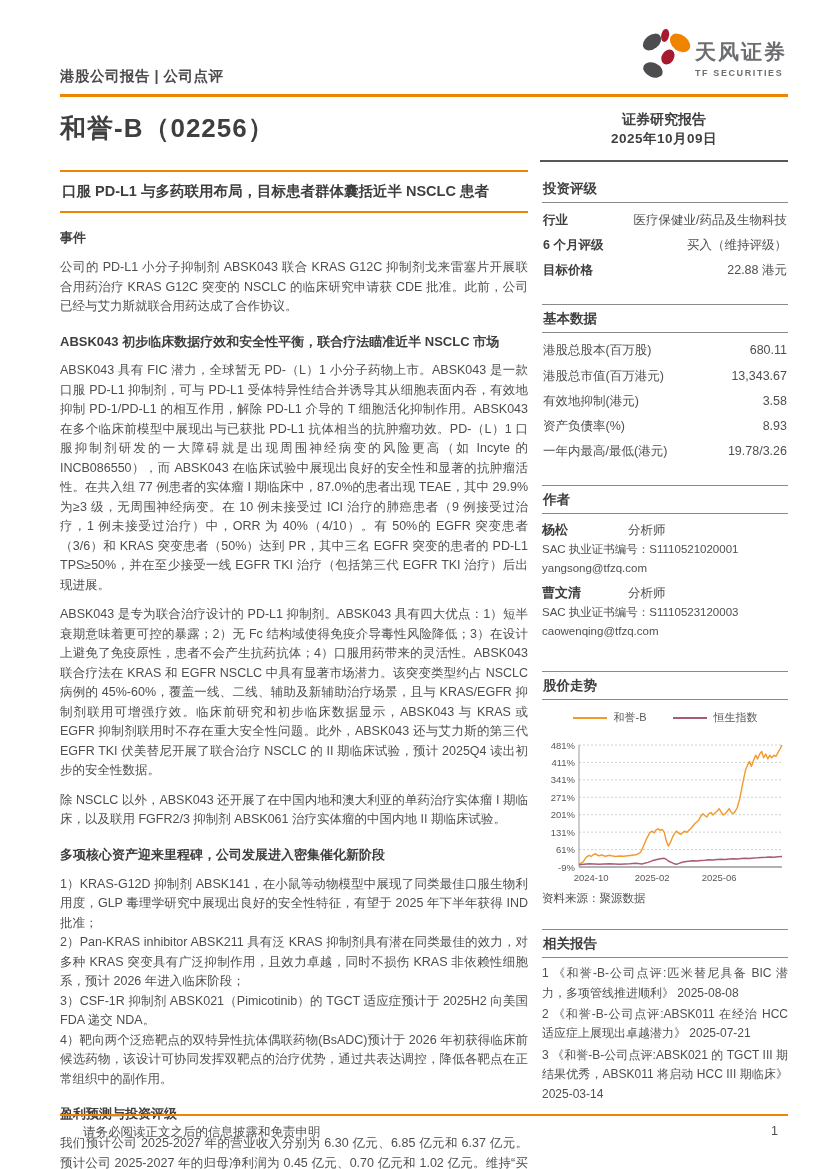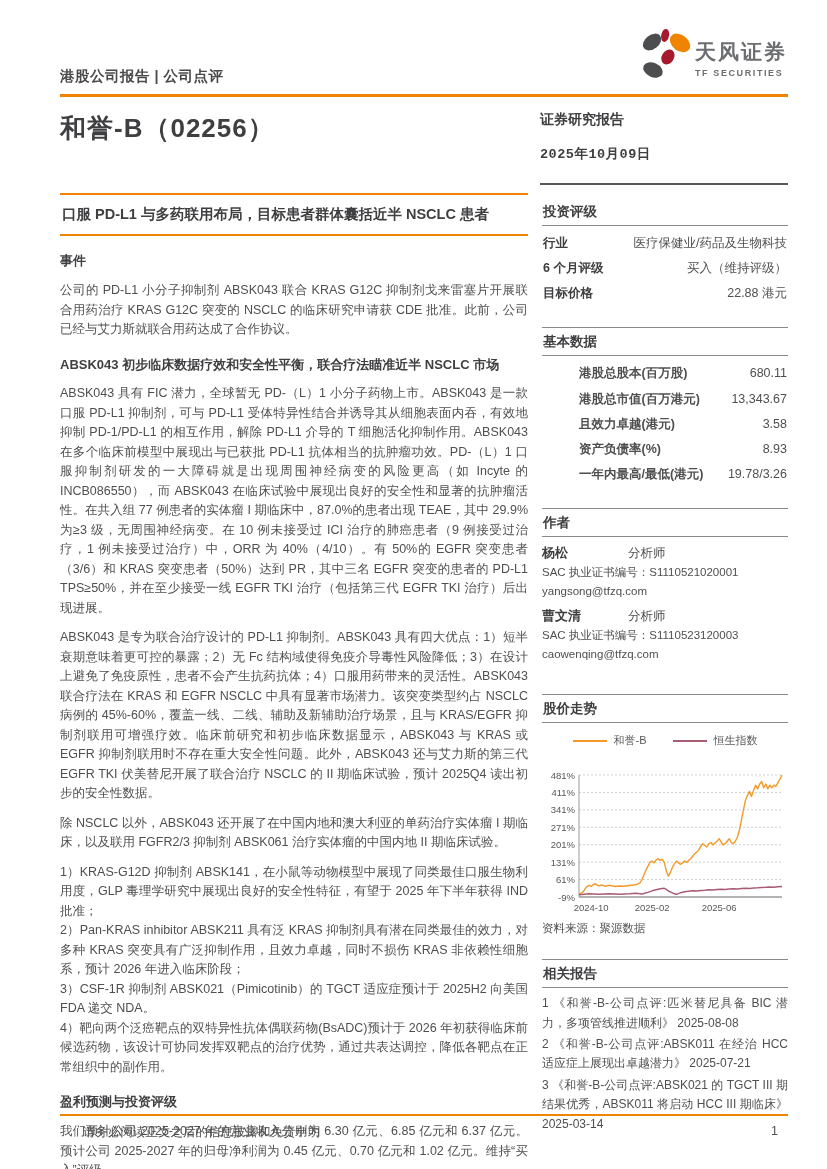--- a/index.html
+++ b/index.html
@@ -14,52 +14,52 @@
     padding:28px 40px 6px 60px; }
   .category { font-size:14.5px; font-weight:bold; color:#4a4a4c; letter-spacing:.5px; padding-bottom:2px;}
   .brand { display:flex; align-items:center; }
   .brand-text .cn { font-size:21px; font-weight:bold; color:#6d6e71; letter-spacing:2px; }
   .brand-text .en { font-size:9px; color:#6d6e71; letter-spacing:1.6px; margin-top:2px; font-weight:bold;}
   .rule-orange { height:3px; background:#f08300; margin:0 39px 0 60px; }
   
   .title-row { display:flex; justify-content:space-between; align-items:flex-start;
     padding:14px 39px 0 60px; }
   .doc-title { font-size:26px; font-weight:bold; color:#3f3f41; letter-spacing:1px; }
-  .report-meta { width:248px; text-align:left; padding-bottom:20px; border-bottom:2px solid #595757;}
+  .report-meta { width:248px; text-align:center; padding-bottom:12px; border-bottom:2px solid #595757;}
   .report-type { font-size:14px; font-weight:bold; color:#3f3f41; }
-  .report-date { font-size:13.5px; font-weight:bold; color:#3f3f41; margin-top:16px; letter-spacing:.5px;font-family:Liberation Mono, monospace;}
+  .report-date { font-size:13.5px; font-weight:bold; color:#3f3f41; margin-top:1px; letter-spacing:.5px;}
   
   .content { display:flex; padding:6px 39px 0 60px; gap:14px; }
   .main { width:468px; }
   .sidebar { width:246px; }
   
   .subtitle-block { border-top:2.5px solid #f08300; border-bottom:2.5px solid #f08300;
     padding:9px 2px 10px 2px; margin-top:2px;}
   .subtitle-block h2 { font-size:14.5px; font-weight:bold; color:#3f3f41; line-height:1.4; }
   .main h3 { font-size:13px; font-weight:bold; color:#3f3f41; margin:16px 0 10px 0; line-height:1.45;}
   .main p { font-size:12.5px; line-height:1.56; text-align:justify; color:#4f4f4f; margin-bottom:10px;}
   .main p.tight { margin-bottom:0; }
   
   .side-sec { border-top:1.5px solid #8a8a8a; margin-top:15px; }
   .side-sec:first-child { margin-top:7px; border-top:none; }
   .side-sec h4 { font-size:13.5px; font-weight:bold; color:#3f3f41; padding:5px 1px 4px 1px;
     border-bottom:1.5px solid #8a8a8a; }
   .kv { display:flex; font-size:12.5px; padding:5px 1px 2px 1px; line-height:1.45;}
   .kv .k { font-weight:bold; color:#3f3f41; white-space:nowrap; }
   .kv .v { flex:1; text-align:right; color:#4f4f4f; }
-  .kv.plain .k { font-weight:bold; color:#4f4f4f;margin-left:36px; }
+  .kv.plain .k { font-weight:normal; color:#4f4f4f; }
   .rating-rows, .basic-rows { padding:3px 0 8px 0; }
   .authors { padding:6px 0 10px 0; }
   .author { margin-bottom:7px; }
   .author .nm { font-size:13px; font-weight:bold; color:#3f3f41; display:inline-block; width:86px;}
   .author .rl { font-size:12.5px; color:#4f4f4f; }
   .author .cert, .author .mail { font-size:11.5px; color:#4f4f4f; margin-top:3px; line-height:1.35;}
   
   .chart-wrap { padding:10px 0 4px 0; }
-  .legend { display:flex; justify-content:center; gap:26px; margin-bottom:21px; }
+  .legend { display:flex; justify-content:center; gap:26px; margin-bottom:14px; }
   .legend .item { display:flex; align-items:center; gap:7px; font-size:11px; color:#595757;}
   .legend .swatch { width:34px; height:2px; display:inline-block; }
   .src-note { font-size:11.5px; color:#4f4f4f; padding-bottom:4px;}
   .reports { padding:6px 0 4px 0; }
   .reports p { font-size:12px; color:#4f4f4f; line-height:1.62; text-align:justify; margin-bottom:2px;}
   
   .footer { position:absolute; left:0; right:0; bottom:28px; }
   .footer .line { height:2.5px; background:#f08300; margin:0 39px 0 60px; }
   .footer .row { display:flex; justify-content:space-between; align-items:flex-start;
     padding:8px 49px 0 83px; font-size:12.5px; color:#4f4f4f; }
@@ -105,20 +105,21 @@
       </div>
 
       <h3>事件</h3>
       <p>公司的 PD-L1 小分子抑制剂 ABSK043 联合 KRAS G12C 抑制剂戈来雷塞片开展联合用药治疗 KRAS G12C 突变的 NSCLC 的临床研究申请获 CDE 批准。此前，公司已经与艾力斯就联合用药达成了合作协议。</p>
 
       <h3>ABSK043 初步临床数据疗效和安全性平衡，联合疗法瞄准近半 NSCLC 市场</h3>
       <p>ABSK043 具有 FIC 潜力，全球暂无 PD-（L）1 小分子药物上市。ABSK043 是一款口服 PD-L1 抑制剂，可与 PD-L1 受体特异性结合并诱导其从细胞表面内吞，有效地抑制 PD-1/PD-L1 的相互作用，解除 PD-L1 介导的 T 细胞活化抑制作用。ABSK043 在多个临床前模型中展现出与已获批 PD-L1 抗体相当的抗肿瘤功效。PD-（L）1 口服抑制剂研发的一大障碍就是出现周围神经病变的风险更高（如 Incyte 的 INCB086550），而 ABSK043 在临床试验中展现出良好的安全性和显著的抗肿瘤活性。在共入组 77 例患者的实体瘤 I 期临床中，87.0%的患者出现 TEAE，其中 29.9%为≥3 级，无周围神经病变。在 10 例未接受过 ICI 治疗的肺癌患者（9 例接受过治疗，1 例未接受过治疗）中，ORR 为 40%（4/10）。有 50%的 EGFR 突变患者（3/6）和 KRAS 突变患者（50%）达到 PR，其中三名 EGFR 突变的患者的 PD-L1 TPS≥50%，并在至少接受一线 EGFR TKI 治疗（包括第三代 EGFR TKI 治疗）后出现进展。</p>
       <p>ABSK043 是专为联合治疗设计的 PD-L1 抑制剂。ABSK043 具有四大优点：1）短半衰期意味着更可控的暴露；2）无 Fc 结构域使得免疫介导毒性风险降低；3）在设计上避免了免疫原性，患者不会产生抗药抗体；4）口服用药带来的灵活性。ABSK043 联合疗法在 KRAS 和 EGFR NSCLC 中具有显著市场潜力。该突变类型约占 NSCLC 病例的 45%-60%，覆盖一线、二线、辅助及新辅助治疗场景，且与 KRAS/EGFR 抑制剂联用可增强疗效。临床前研究和初步临床数据显示，ABSK043 与 KRAS 或 EGFR 抑制剂联用时不存在重大安全性问题。此外，ABSK043 还与艾力斯的第三代 EGFR TKI 伏美替尼开展了联合治疗 NSCLC 的 II 期临床试验，预计 2025Q4 读出初步的安全性数据。</p>
       <p>除 NSCLC 以外，ABSK043 还开展了在中国内地和澳大利亚的单药治疗实体瘤 I 期临床，以及联用 FGFR2/3 抑制剂 ABSK061 治疗实体瘤的中国内地 II 期临床试验。</p>
 
+      <h3>多项核心资产迎来里程碑，公司发展进入密集催化新阶段</h3>
       <p class="tight">1）KRAS-G12D 抑制剂 ABSK141，在小鼠等动物模型中展现了同类最佳口服生物利用度，GLP 毒理学研究中展现出良好的安全性特征，有望于 2025 年下半年获得 IND 批准；</p>
       <p class="tight">2）Pan-KRAS inhibitor ABSK211 具有泛 KRAS 抑制剂具有潜在同类最佳的效力，对多种 KRAS 突变具有广泛抑制作用，且效力卓越，同时不损伤 KRAS 非依赖性细胞系，预计 2026 年进入临床阶段；</p>
       <p class="tight">3）CSF-1R 抑制剂 ABSK021（Pimicotinib）的 TGCT 适应症预计于 2025H2 向美国 FDA 递交 NDA。</p>
       <p class="tight">4）靶向两个泛癌靶点的双特异性抗体偶联药物(BsADC)预计于 2026 年初获得临床前候选药物，该设计可协同发挥双靶点的治疗优势，通过共表达调控，降低各靶点在正常组织中的副作用。</p>
 
       <h3>盈利预测与投资评级</h3>
       <p>我们预计公司 2025-2027 年的营业收入分别为 6.30 亿元、6.85 亿元和 6.37 亿元。预计公司 2025-2027 年的归母净利润为 0.45 亿元、0.70 亿元和 1.02 亿元。维持“买入”评级。</p>
 
     </div>
 
@@ -147,21 +148,21 @@
         <div class="basic-rows">
           <div class="kv plain">
             <span class="k">港股总股本(百万股)</span>
             <span class="v">680.11</span>
           </div>
           <div class="kv plain">
             <span class="k">港股总市值(百万港元)</span>
             <span class="v">13,343.67</span>
           </div>
           <div class="kv plain">
-            <span class="k">且效力卓越(港元)</span>
+            <span class="k">有效地抑制(港元)</span>
             <span class="v">3.58</span>
           </div>
           <div class="kv plain">
             <span class="k">资产负债率(%)</span>
             <span class="v">8.93</span>
           </div>
           <div class="kv plain">
             <span class="k">一年内最高/最低(港元)</span>
             <span class="v">19.78/3.26</span>
           </div>

